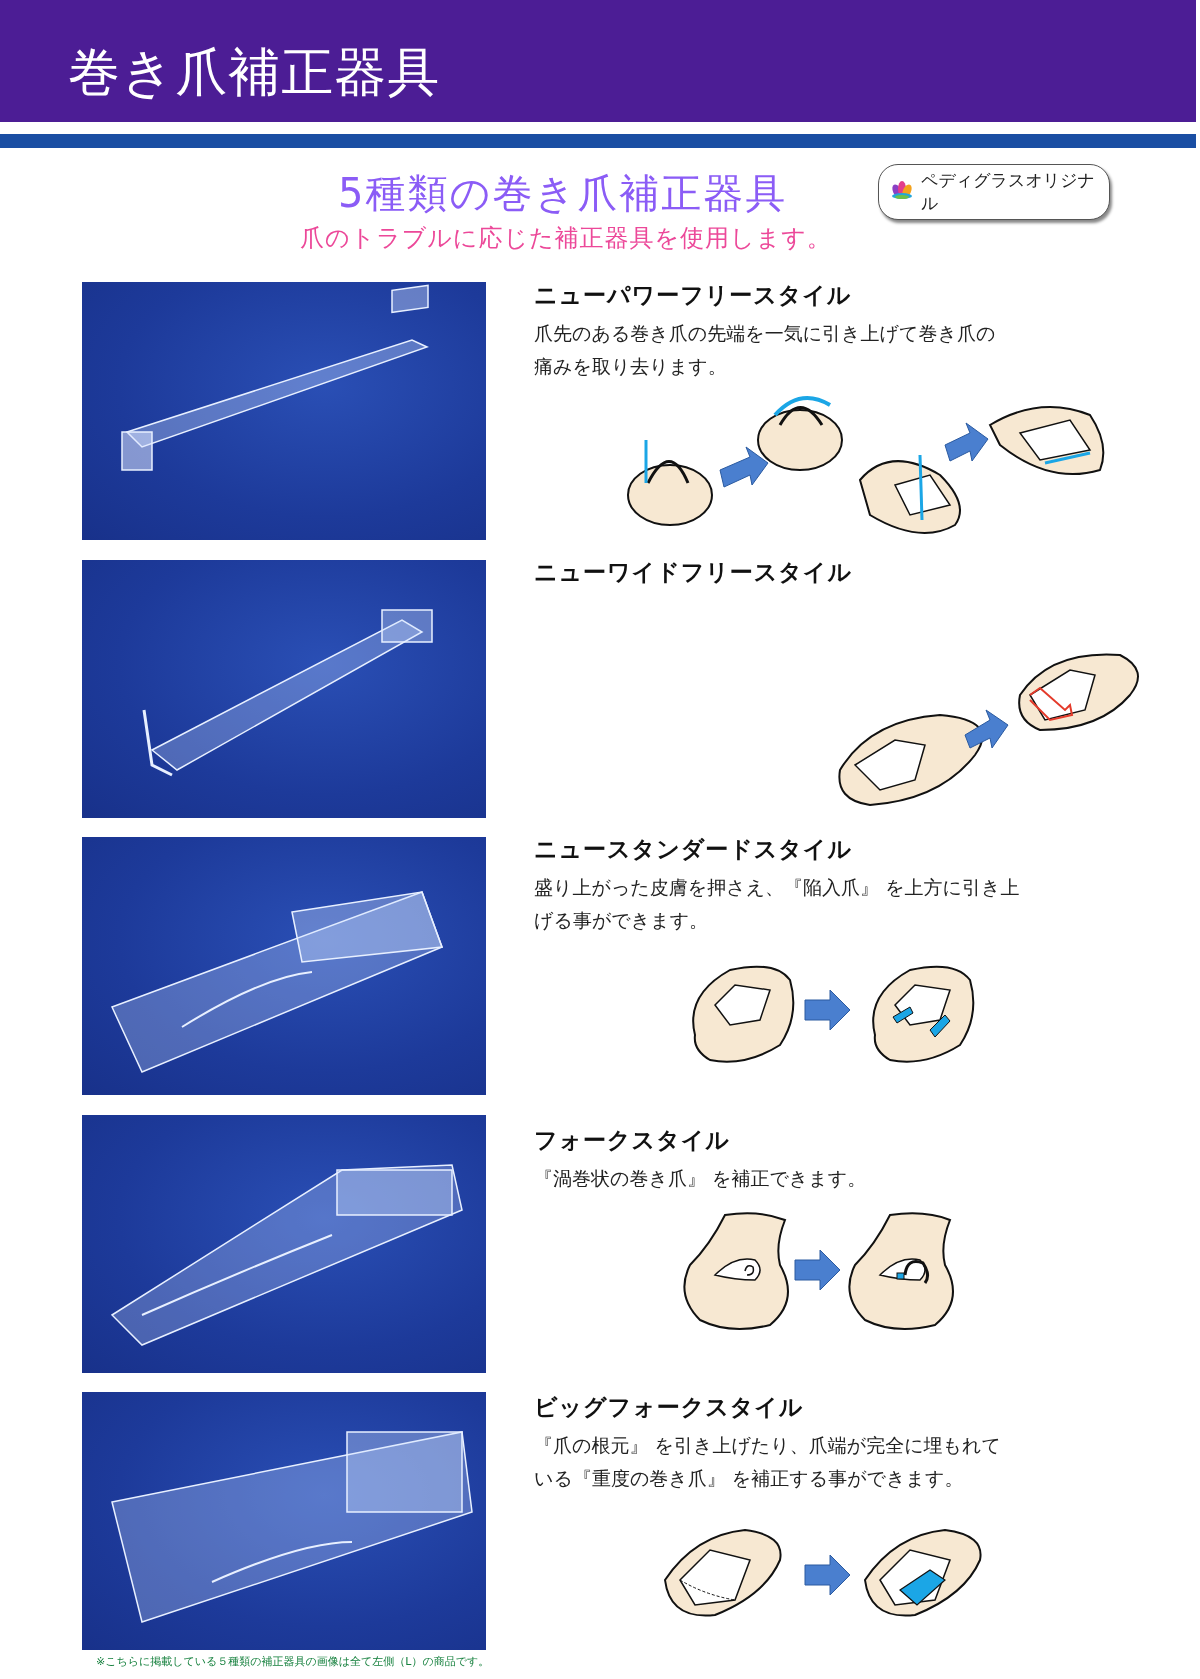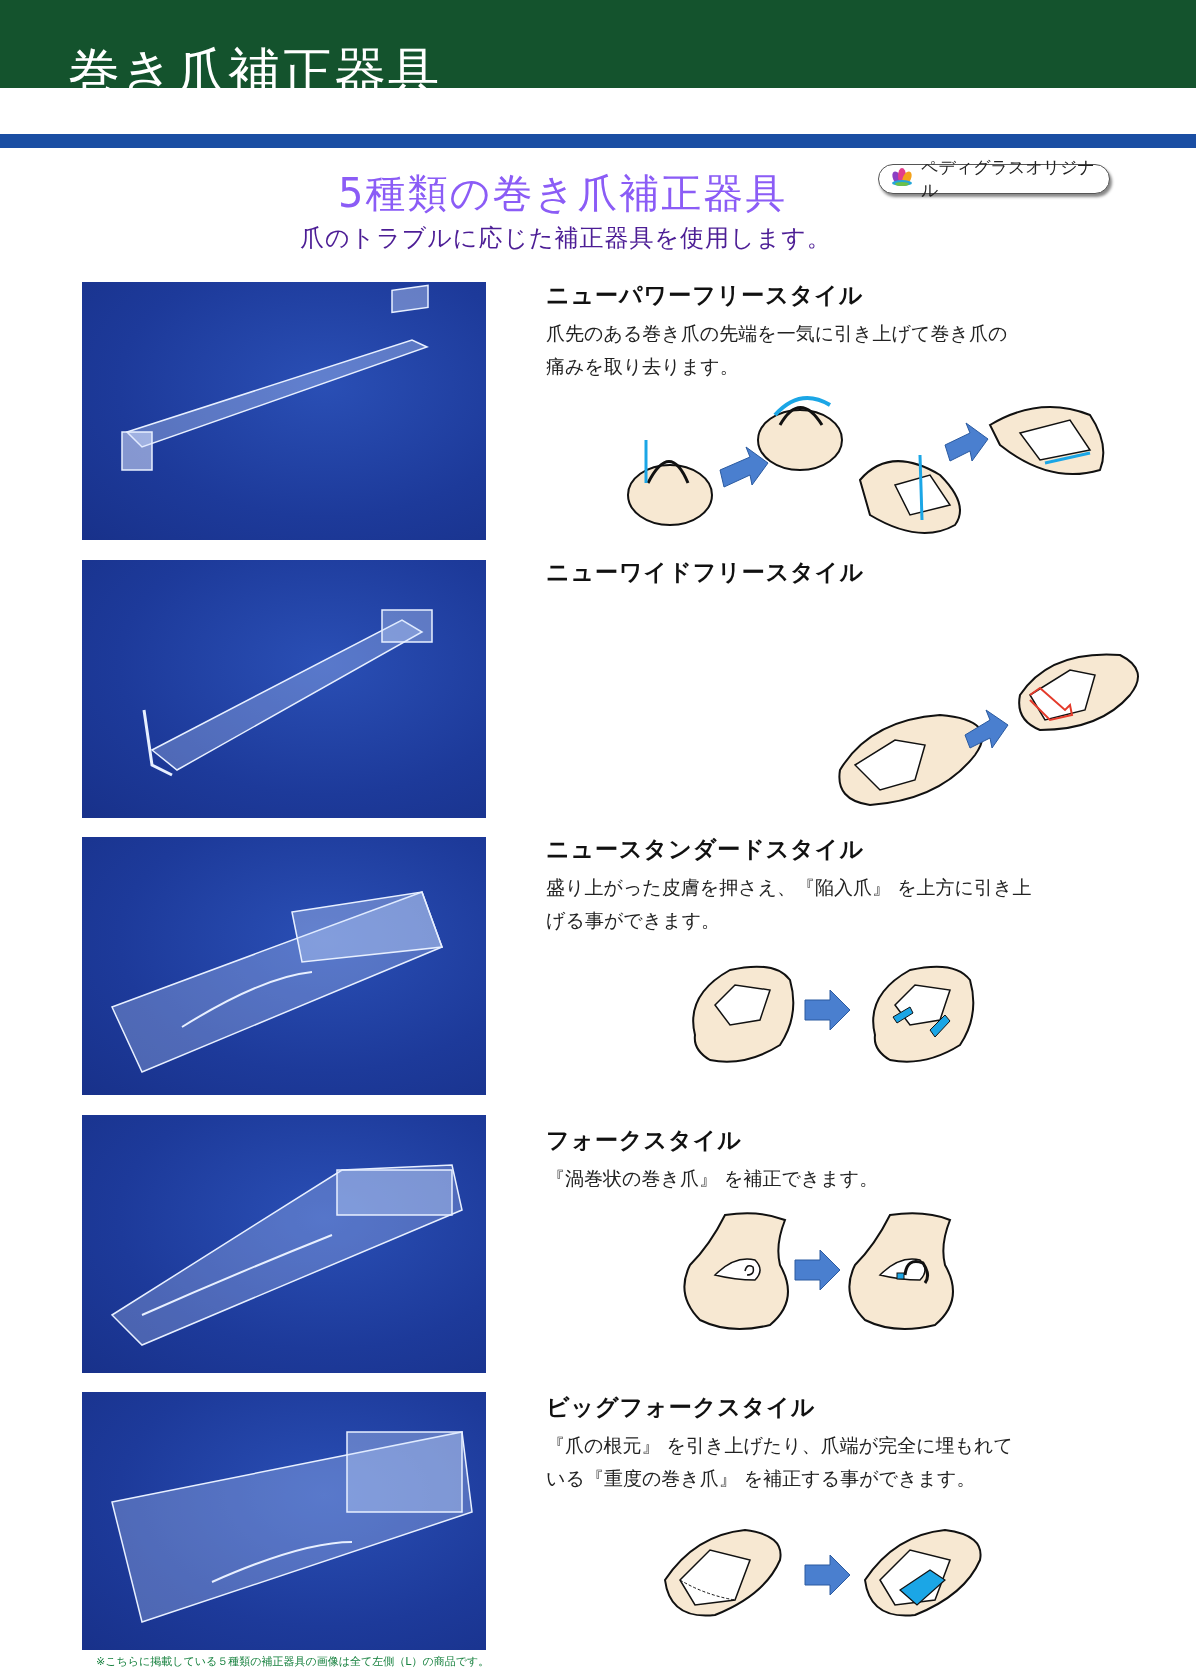--- a/index.html
+++ b/index.html
@@ -1,31 +1,31 @@
 <!DOCTYPE html>
 <html><head>
 <meta charset="utf-8">
 <style>
   html, body { margin: 0; padding: 0; background: #ffffff; }
   body { width: 1200px; height: 1679px; position: relative; overflow: hidden;
          font-family: "DejaVu Sans", "Liberation Sans", sans-serif; color: #222; }
-  .header-band { position: absolute; left: 0; top: 0; width: 1196px; height: 88px; background: #14532d; }
+  .header-band { position: absolute; left: 0; top: 0; width: 1196px; height: 122px; background: #4c1d95; }
   .header-title { position: absolute; left: 68px; top: 38px; font-size: 52px; color: #fff; letter-spacing: 1px; font-weight: normal; }
   .header-rule { position: absolute; left: 0; top: 134px; width: 1196px; height: 14px; background: #1a4ea3; }
 
   .main-title { position: absolute; left: 338px; top: 166px; font-size: 40px; color: #8b5cf6; letter-spacing: 2px; }
-  .brand-badge { position: absolute; left: 878px; top: 164px; width: 232px; height: 30px; border: 1.5px solid #555;
+  .brand-badge { position: absolute; left: 878px; top: 164px; width: 232px; height: 56px; border: 1.5px solid #555;
                  border-radius: 20px; background: #fff; box-shadow: 2px 3px 3px #888; display: flex; align-items: center; padding-left: 10px; box-sizing: border-box; }
   .brand-badge .brand-text { font-size: 17px; color: #222; margin-left: 6px; }
-  .subtitle { position: absolute; left: 300px; top: 222px; font-size: 24px; color: #4c1d95; letter-spacing: 1px; }
+  .subtitle { position: absolute; left: 300px; top: 222px; font-size: 24px; color: #ec4899; letter-spacing: 1px; }
 
   .photo { position: absolute; left: 82px; width: 404px; height: 258px; background: radial-gradient(ellipse at 60% 40%, #2a4fb5 0%, #1d3a9a 60%, #18318a 100%); overflow: hidden; }
   .photo svg { position: absolute; left: 0; top: 0; }
 
-  .section { position: absolute; left: 546px; width: 600px; }
+  .section { position: absolute; left: 534px; width: 600px; }
   .sec-title { font-size: 23px; font-weight: bold; color: #111; letter-spacing: 1px; margin: 0 0 6px 0; }
   .sec-desc { font-size: 19px; color: #222; line-height: 33px; margin: 0; white-space: pre-line; }
 
   .illus { position: absolute; }
   .footnote { position: absolute; left: 96px; top: 1654px; font-size: 11px; color: #15803d; }
 </style>
 </head>
 <body>
 
 <div class="header-band">

